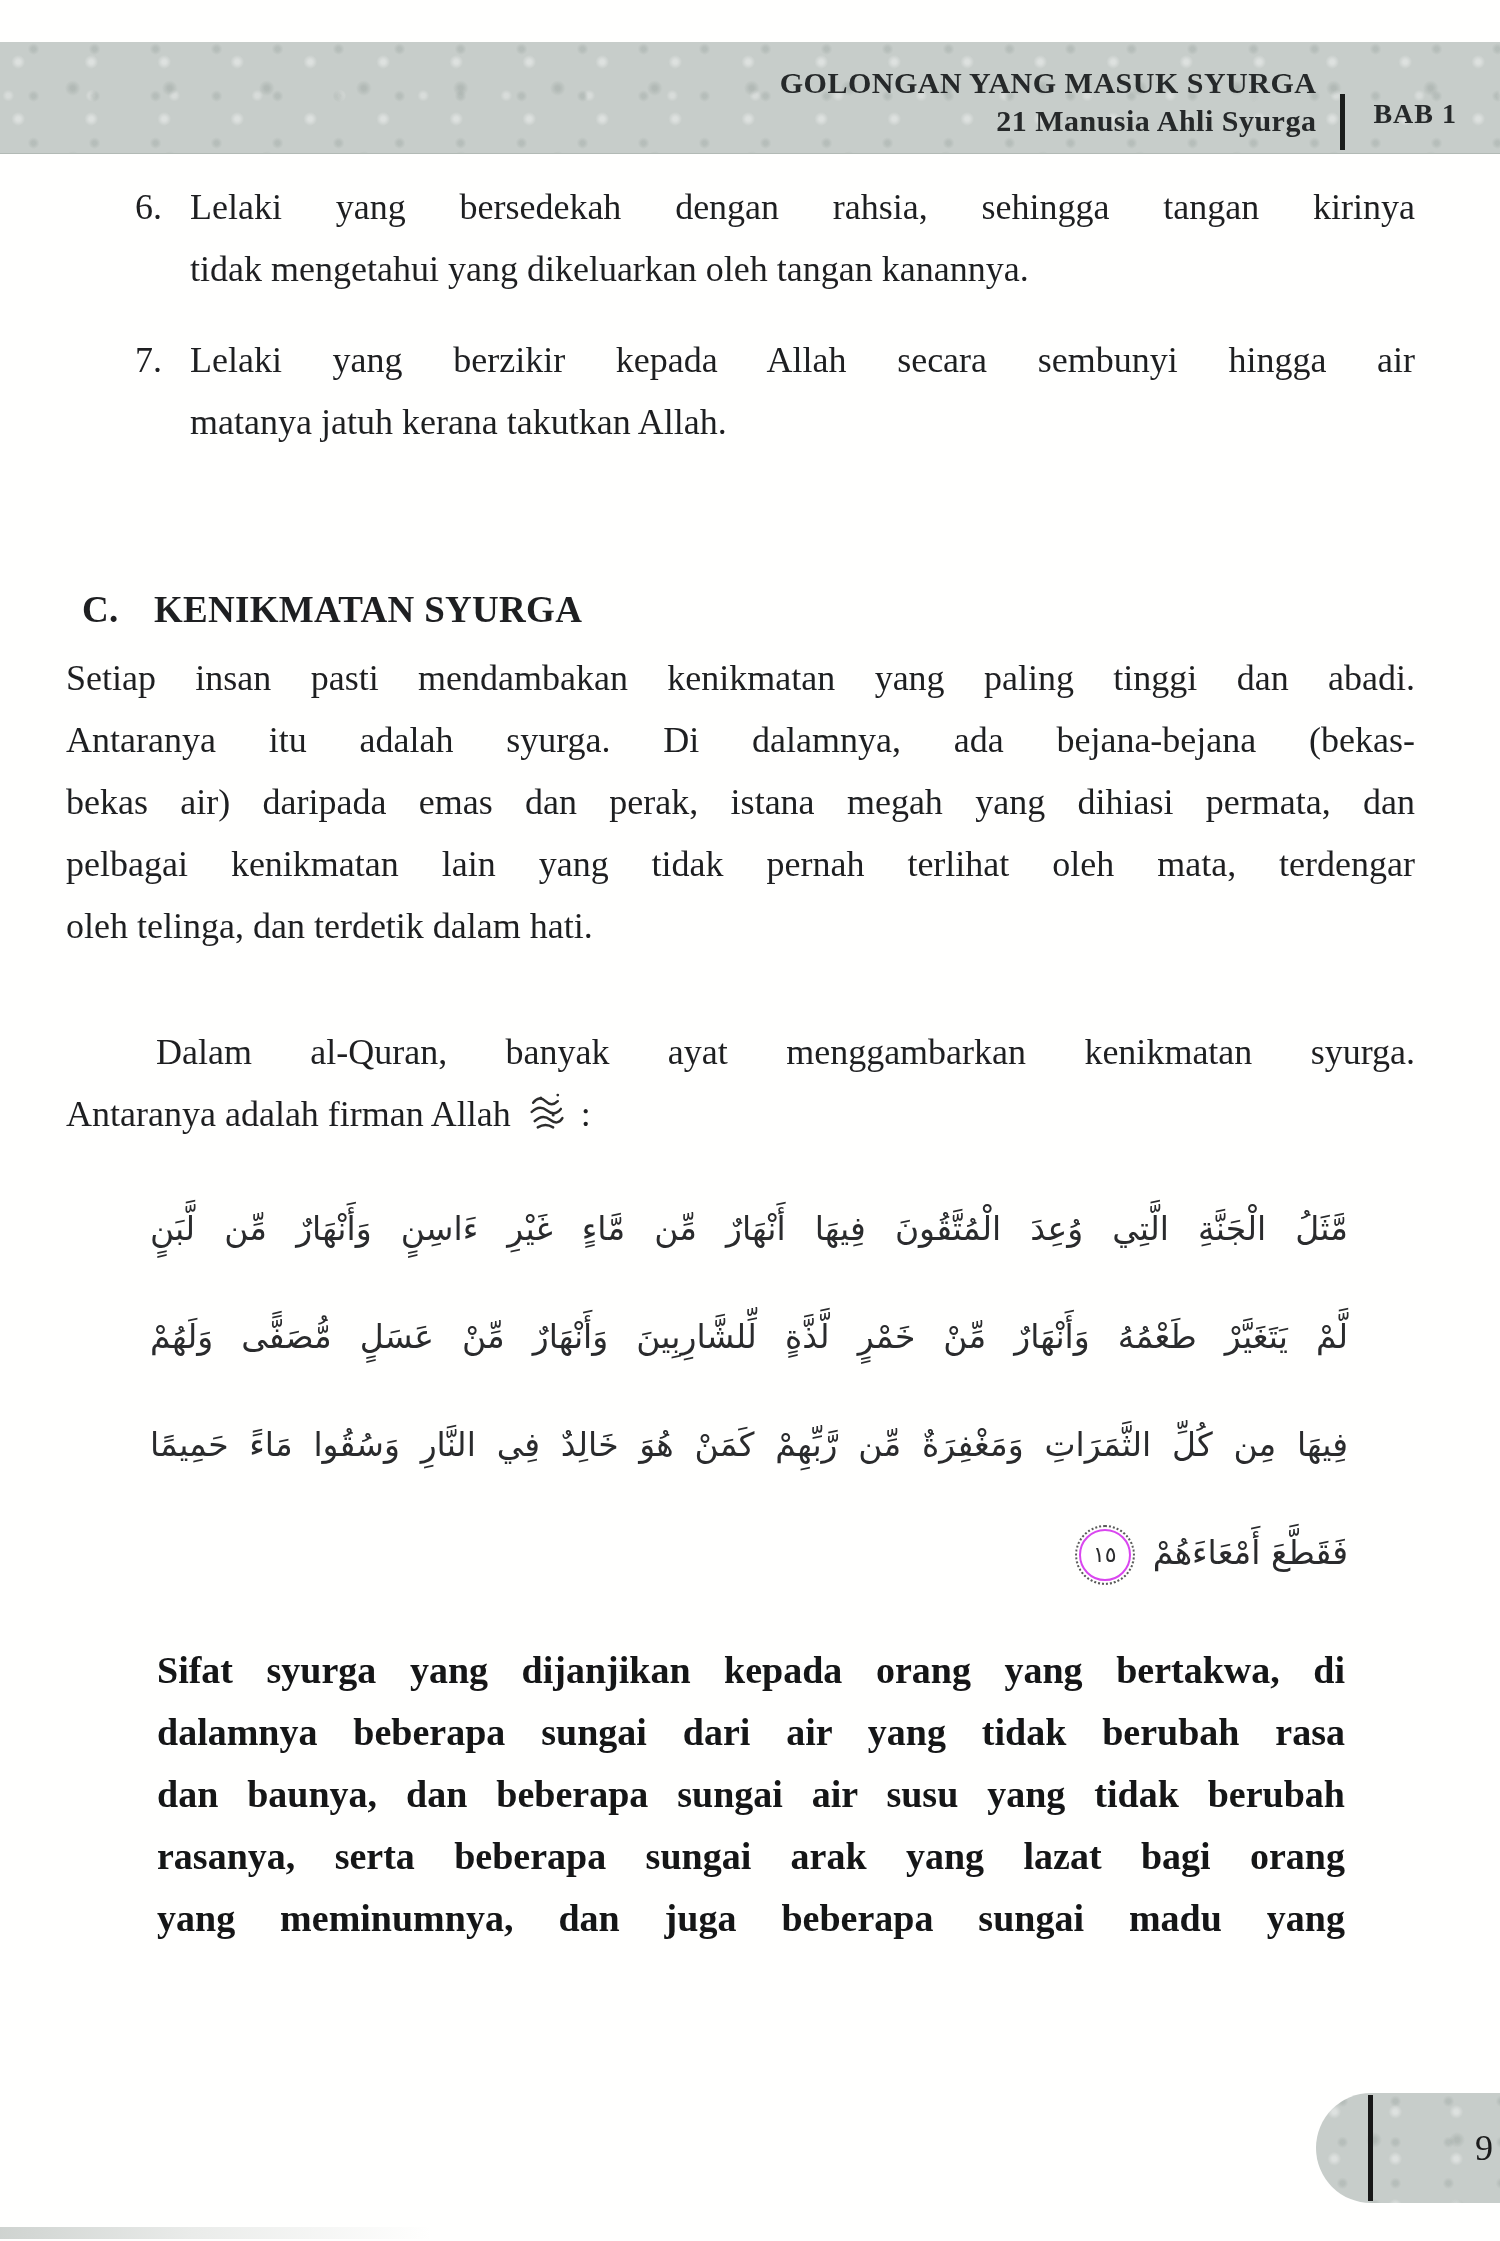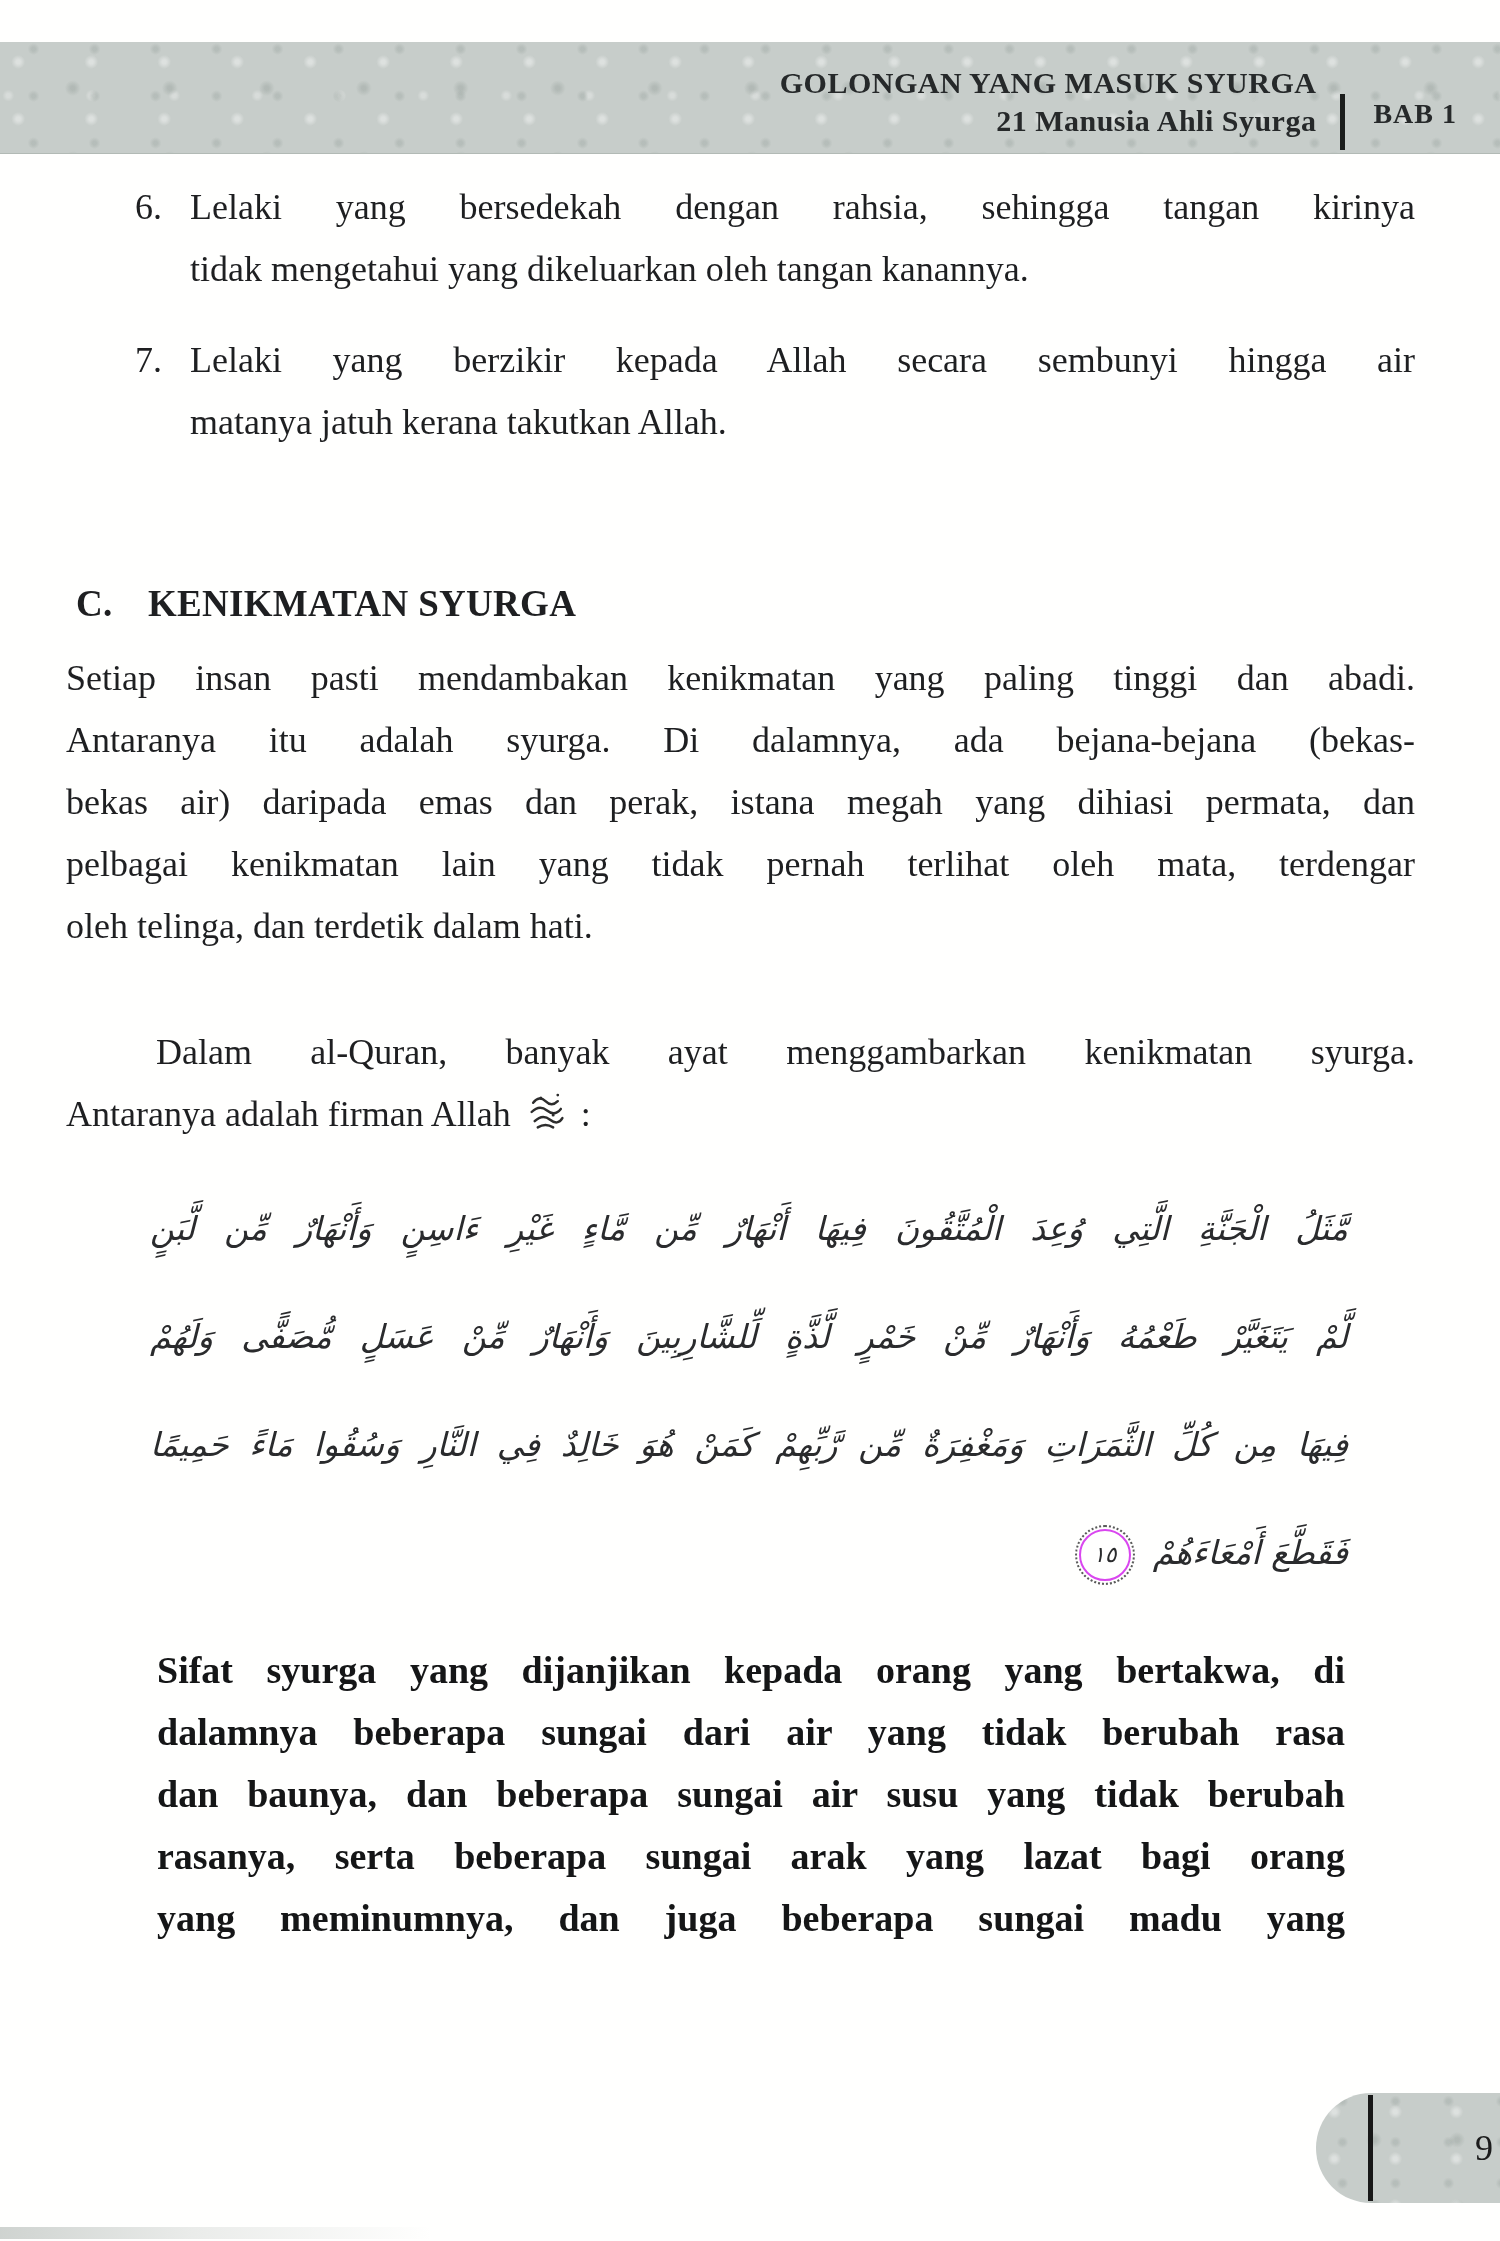--- a/index.html
+++ b/index.html
@@ -51,21 +51,21 @@
   .section-heading{position:absolute;left:68px;top:574px;font-weight:bold;font-size:37px;letter-spacing:.3px;}
   .section-label{display:inline-block;width:72px;}
   
   .para{position:absolute;left:66px;width:1349px;}
   .indent{padding-left:90px;box-sizing:border-box;}
   .honorific{display:inline-block;vertical-align:-8px;margin:0 14px 0 16px;}
   
   .arabic{
     position:absolute;left:150px;top:1175px;width:1198px;
     direction:rtl;font-family:"DejaVu Sans", sans-serif;
-    font-size:33px;line-height:108px;color:#2a2b2d;font-style:italic;
+    font-size:33px;line-height:108px;color:#2a2b2d;
   }
   .ar-last{text-align:right;}
   .ayah-marker{
     display:inline-flex;align-items:center;justify-content:center;
     width:48px;height:48px;border:2px solid #d946ef;border-radius:50%;
     outline:2px dotted #5a5a5a;outline-offset:2px;
     margin-inline-start:22px;vertical-align:middle;
     font-size:22px;line-height:1;
   }
   
@@ -120,21 +120,21 @@
   </div>
 
   <div class="list-item body-text" style="top:329px;">
     <div class="item-number">7.</div>
     <div class="item-lines">
       <div class="jline">Lelaki yang berzikir kepada Allah secara sembunyi hingga air</div>
       <div class="lline">matanya jatuh kerana takutkan Allah.</div>
     </div>
   </div>
 
-  <h2 class="section-heading" style="margin:8px;">
+  <h2 class="section-heading" style="margin:14px;">
     <span class="section-label">C.</span><span>KENIKMATAN SYURGA</span>
   </h2>
 
   <div class="para body-text" style="top:647px;">
     <div class="jline">Setiap insan pasti mendambakan kenikmatan yang paling tinggi dan abadi.</div>
     <div class="jline">Antaranya itu adalah syurga. Di dalamnya, ada bejana-bejana (bekas-</div>
     <div class="jline">bekas air) daripada emas dan perak, istana megah yang dihiasi permata, dan</div>
     <div class="jline">pelbagai kenikmatan lain yang tidak pernah terlihat oleh mata, terdengar</div>
     <div class="lline">oleh telinga, dan terdetik dalam hati.</div>
   </div>

